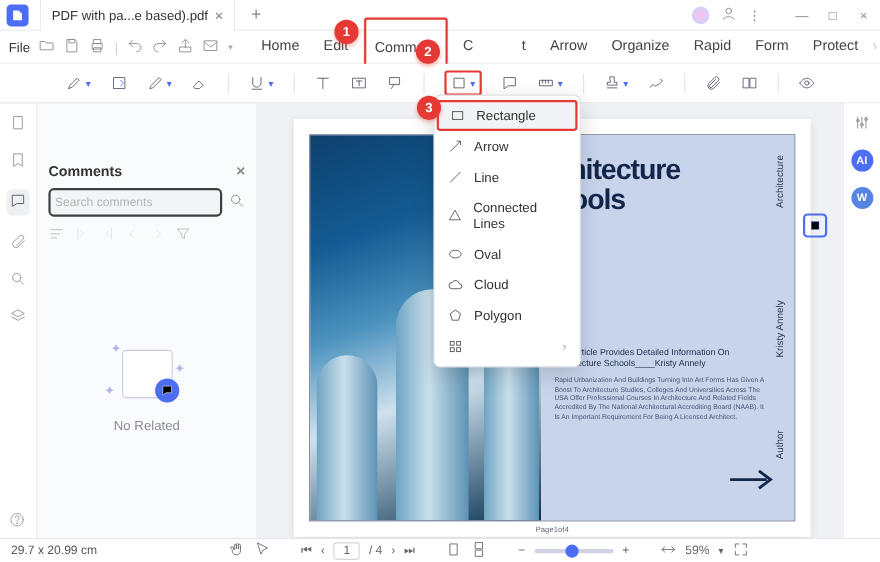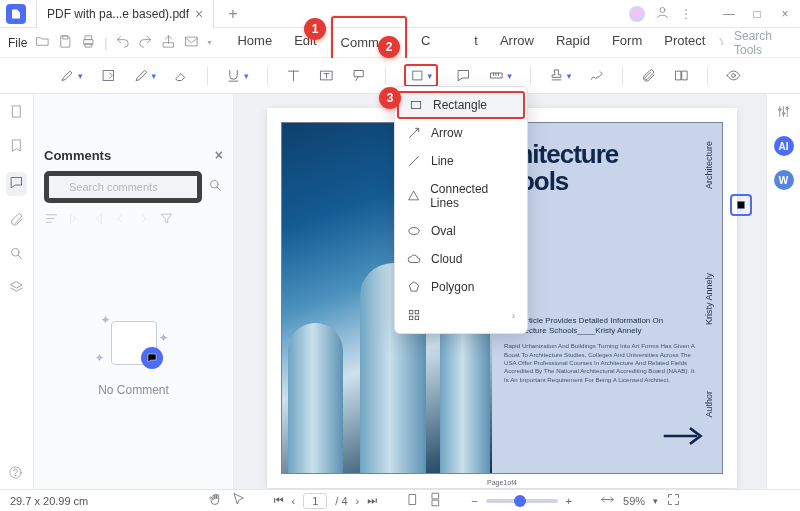--- a/index.html
+++ b/index.html
@@ -28,21 +28,21 @@
   .tool { display:flex; align-items:center; gap:2px; color:#5a5a6a;}
   .tool.shape-active { border: 2px solid #e53935; padding: 2px 4px; border-radius:3px; }
   .tool .dd { color:#4e6df5; font-size:9px; margin-left:1px;}
   .content { display: flex; height: calc(100% - 28px - 30px - 36px - 22px); }
   .sidebar { width: 34px; background: #fff; border-right: 1px solid #ececef; display:flex; flex-direction:column; align-items:center; padding-top:10px; gap:16px; color:#8f8f9c;}
   .sidebar .item.active{ color:#555; background:#eef0f6; border-radius:5px; padding:3px;}
   .panel { width: 200px; background: #fafbfc; border-right: 1px solid #ececef; padding: 8px 10px; display:flex; flex-direction:column;}
   .panel-head { display:flex; align-items:center; justify-content:space-between; font-weight:600; font-size:13px; color:#333;margin-top:45px;}
   .panel-x{color:#888; font-size:14px;}
   .search-row{ display:flex; gap:6px; margin:8px 0; align-items:center;}
-  .search-in{ flex:1; border:5px solid #404040; background:#f3f4f8; border-radius:5px; padding:5px 20px; font-size:11px; color:#999;}
+  .search-in{ flex:1; border:2px solid #404040; background:#f3f4f8; border-radius:5px; padding:5px 4px; font-size:11px; color:#999;}
   .filter-row{ display:flex; gap:8px; color:#b5b7c2; align-items:center;}
   .empty{ flex:1; display:flex; flex-direction:column; align-items:center; justify-content:center; color:#8d8d9a; gap:10px;}
   .empty-illus{ width:70px; height:60px; position:relative;}
   .doc-shape{ position:absolute; inset:8px 12px; background:#fff; border:1px solid #c9cbe0; border-radius:4px;}
   .stars{position:absolute; color:#b4b8e5;}
   .bubble{position:absolute; right:6px; bottom:4px; width:22px; height:22px; background:#4e6df5; border-radius:50%; display:flex; align-items:center; justify-content:center;}
   .bubble svg{width:12px;height:12px;stroke:#fff;}
   .page-area{ flex:1; background:#f0f1f5; position:relative; overflow:hidden; padding:14px 40px 10px 10px;}
   .page{ width:470px; height:380px; background:#fff; margin:0 auto; box-shadow:0 2px 8px rgba(0,0,0,.1); position:relative; padding:14px;}
   .page-inner{ border:1px solid #7a8199; height:100%; display:flex; position:relative;}
@@ -144,20 +144,21 @@
     <span style="font-size:8px;color:#aaa;">▾</span>
   </div>
   <div class="menus">
     <span class="menu-item">Home</span>
     <span class="menu-item">Edit</span>
     <span class="menu-item active">Comment</span>
     <span class="menu-item" style="padding-right:0;">C</span>
     <span style="width:32px;"></span>
     <span class="menu-item" style="padding-left:0;">t</span>
     <span class="menu-item">Arrow</span>
+    <span class="menu-item">Organize</span>
     <span class="menu-item">Rapid</span>
     <span class="menu-item">Form</span>
     <span class="menu-item">Protect</span>
   </div>
   <div class="search-tools">
     <svg class="ico" viewBox="0 0 24 24" style="stroke:#9aa;">
         <path d="M5 3l7 9v7l-4 2v-9L3 3z" transform="translate(3 2) scale(.7)"></path>
       </svg>
     <span>Search Tools</span>
   </div>
@@ -337,21 +338,21 @@
         <span class="stars" style="left:2px;top:0;">✦</span>
         <span class="stars" style="right:0;top:18px;">✦</span>
         <span class="stars" style="left:-4px;bottom:8px;">✦</span>
         <div class="doc-shape"></div>
         <div class="bubble">
             <svg viewBox="0 0 24 24">
               <path d="M4 4h16v12H10l-6 4z"></path>
             </svg>
           </div>
       </div>
-      <span>No Comment</span>
+      <span>No Related</span>
     </div>
   </div>
 
   <div class="page-area">
     <div class="page">
       <div class="page-inner">
         <div class="photo">
           <div class="pillars">
               <div class="pillar p1"></div>
               <div class="pillar p2"></div>

